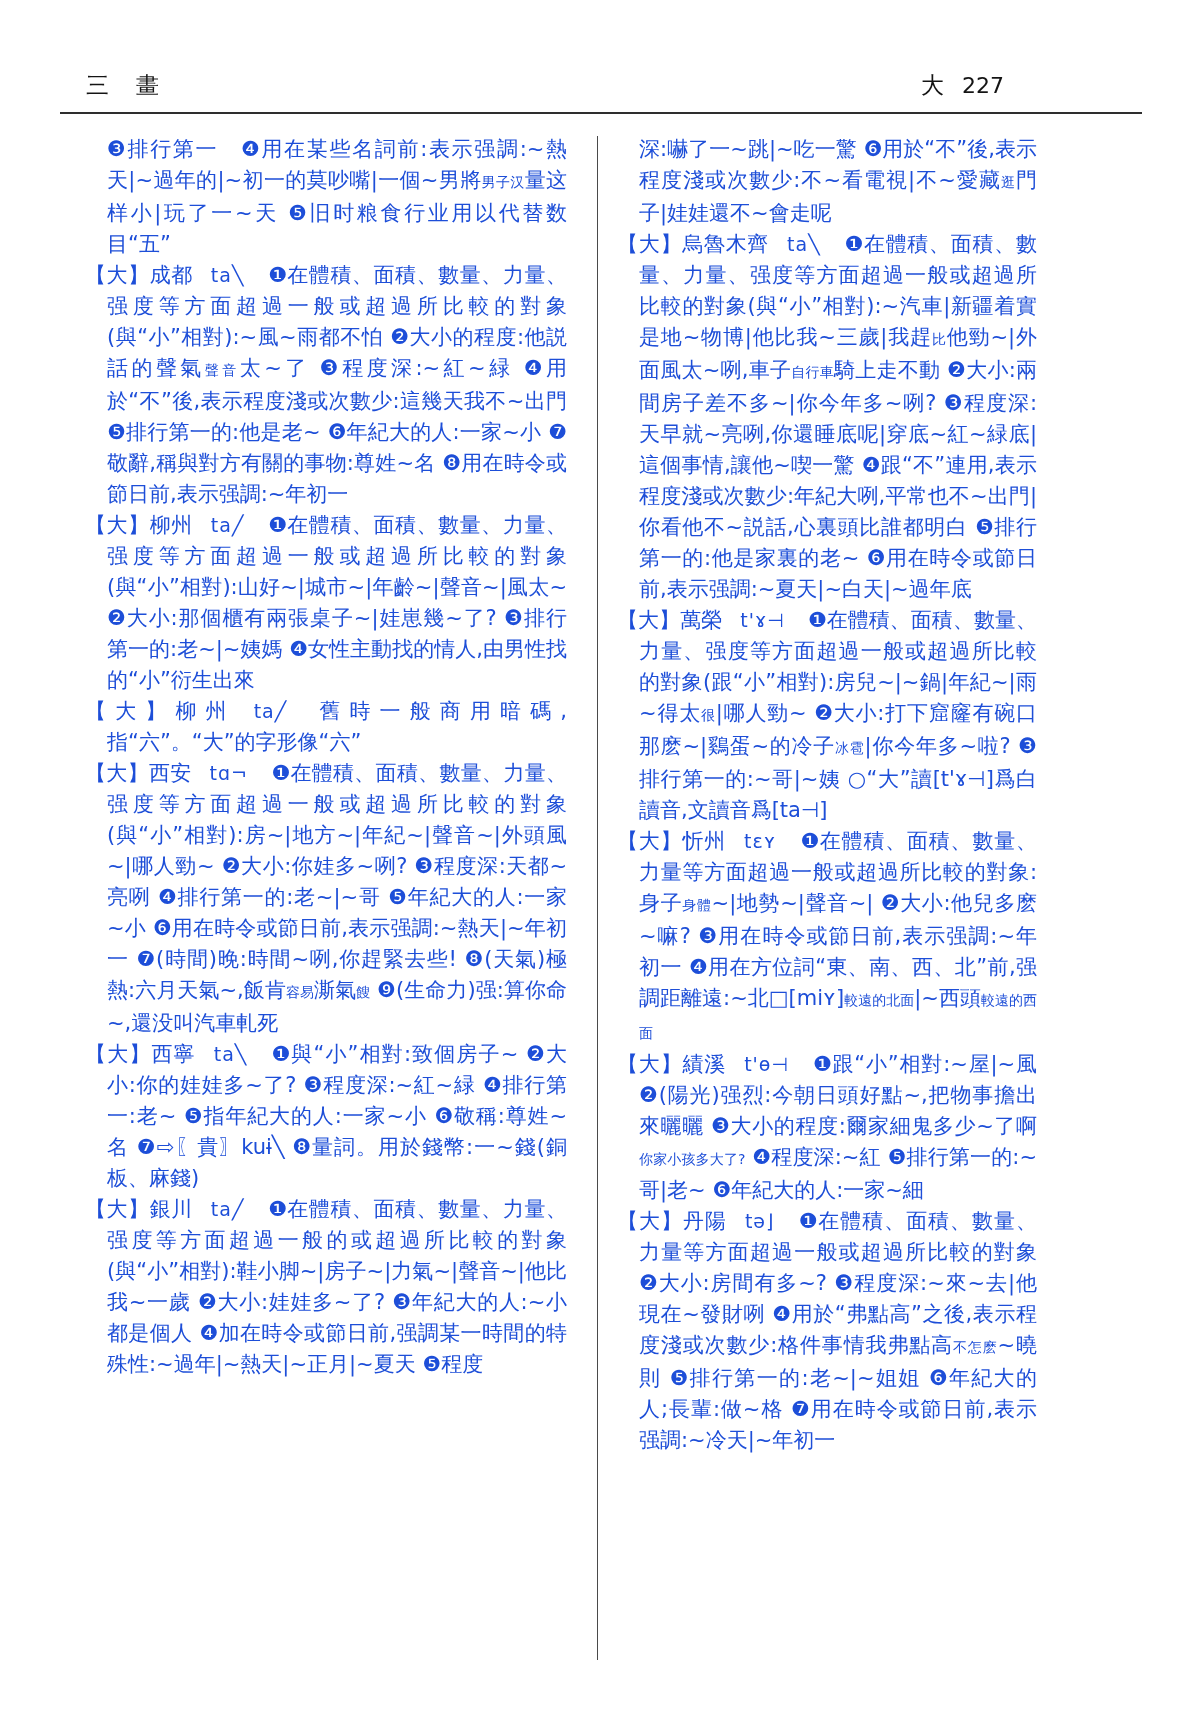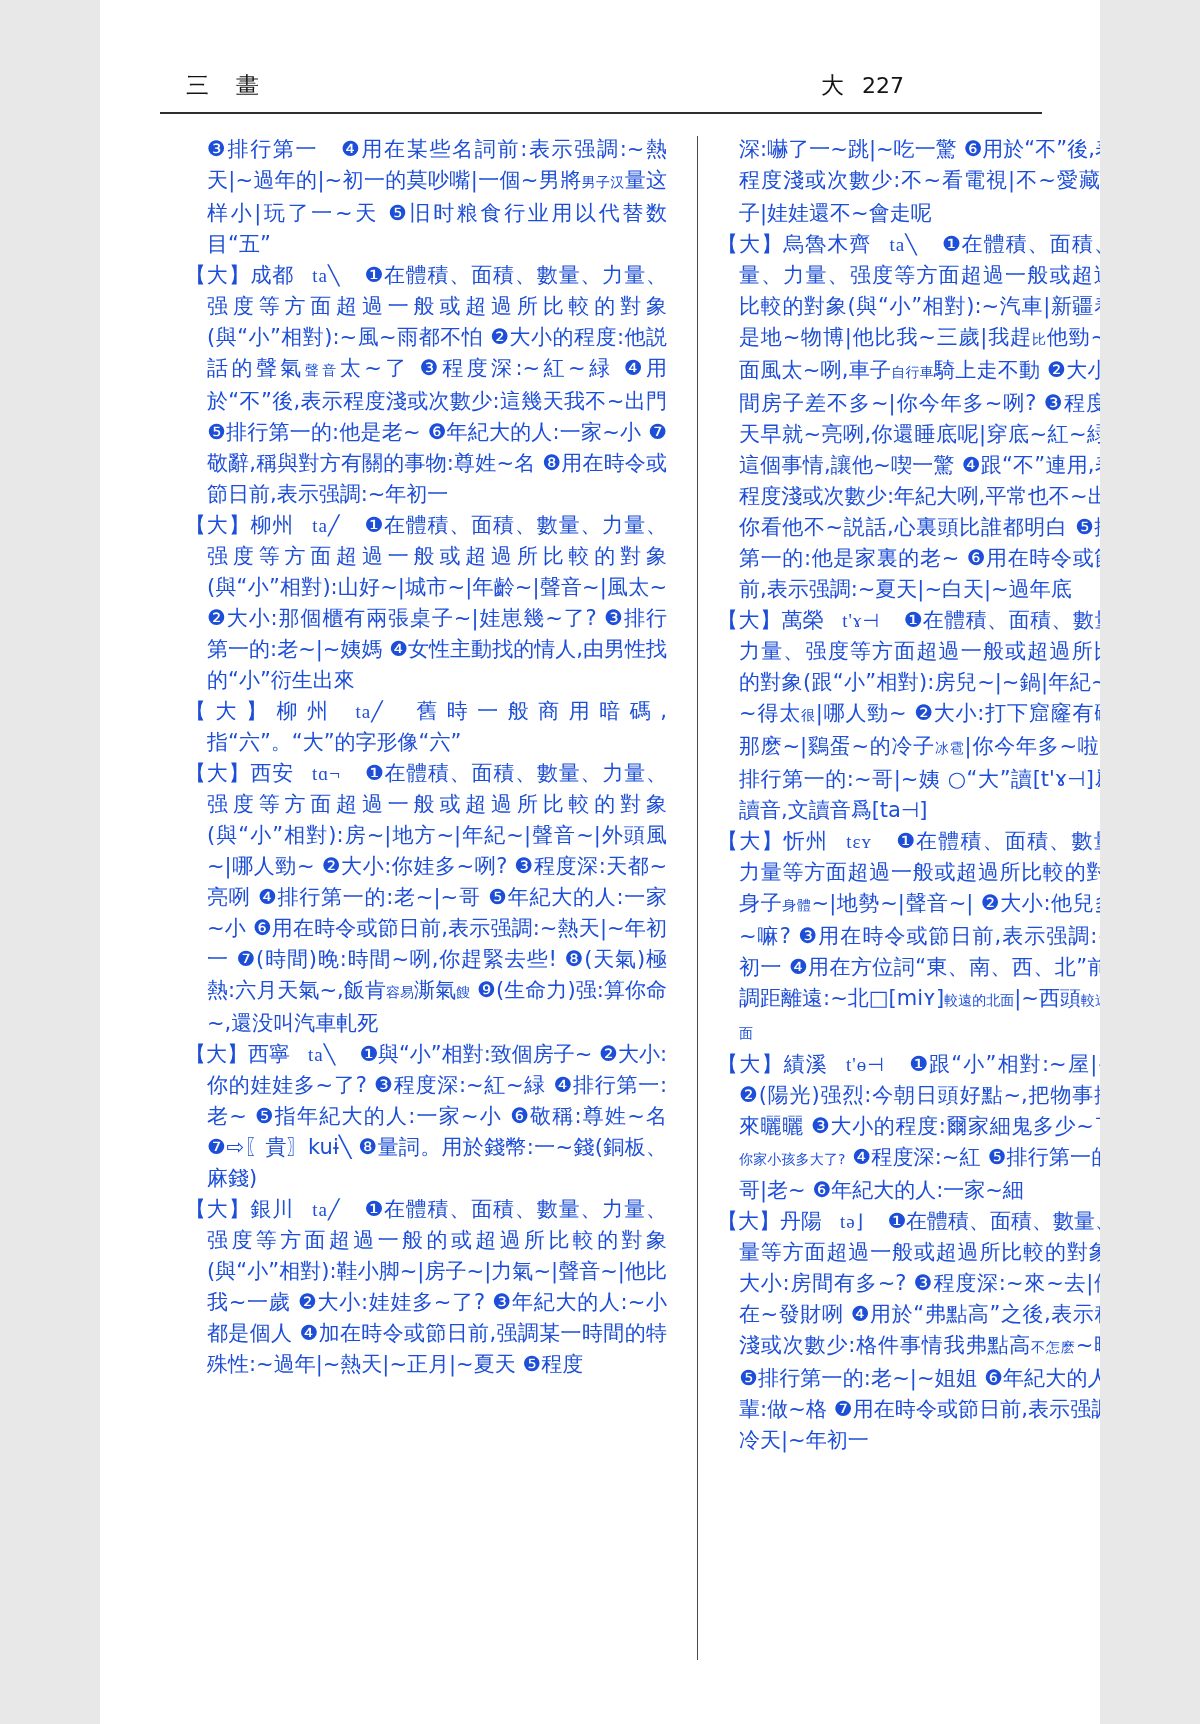--- a/index.html
+++ b/index.html
@@ -1,32 +1,32 @@
 <!DOCTYPE html>
 <html><head>
 <meta charset="utf-8">
 <style>
   html,body{margin:0;padding:0;background:#e8e8e8;}
-  .page{position:relative;width:1000px;height:1724px;background:#ffffff;color:#141414;
+  .page{position:relative;width:1200px;height:1724px;background:#ffffff;color:#141414;
         font-family:"DejaVu Sans", sans-serif;margin:0 auto;overflow:hidden;}
   .hdr{position:absolute;left:86px;right:196px;top:70px;display:flex;
        justify-content:space-between;align-items:baseline;font-size:23px;letter-spacing:2px;}
   .hdr .hright{display:flex;gap:16px;align-items:baseline;}
   .hdr .pageno{font-size:22px;letter-spacing:0;}
   .rule{position:absolute;left:60px;right:58px;top:112px;height:2px;background:#2e2e2e;}
   .divider{position:absolute;left:597px;top:136px;height:1524px;width:1px;background:#4a4a4a;}
   .col{position:absolute;top:134px;font-size:21px;line-height:31px;
        text-align:justify;color:#1d4ed8;}
   #col-left{left:85px;width:482px;}
   #col-right{left:617px;width:420px;}
   .entry{margin:0;padding-left:22px;text-indent:-22px;}
   .cont{margin:0;padding-left:22px;text-indent:0;}
   .headword{letter-spacing:0;}
   .place{margin-right:18px;}
-  .pron{font-size:19px;margin-right:23px;letter-spacing:1px;font-family:Liberation Serif, serif;}
+  .pron{font-size:19px;margin-right:23px;letter-spacing:1px;}
   .gloss{font-size:14px;}
 </style>
 </head>
 <body>
 
 <div class="page">
   <div class="hdr">
     <span>三　畫</span>
     <span class="hright">
       <span>大</span>

